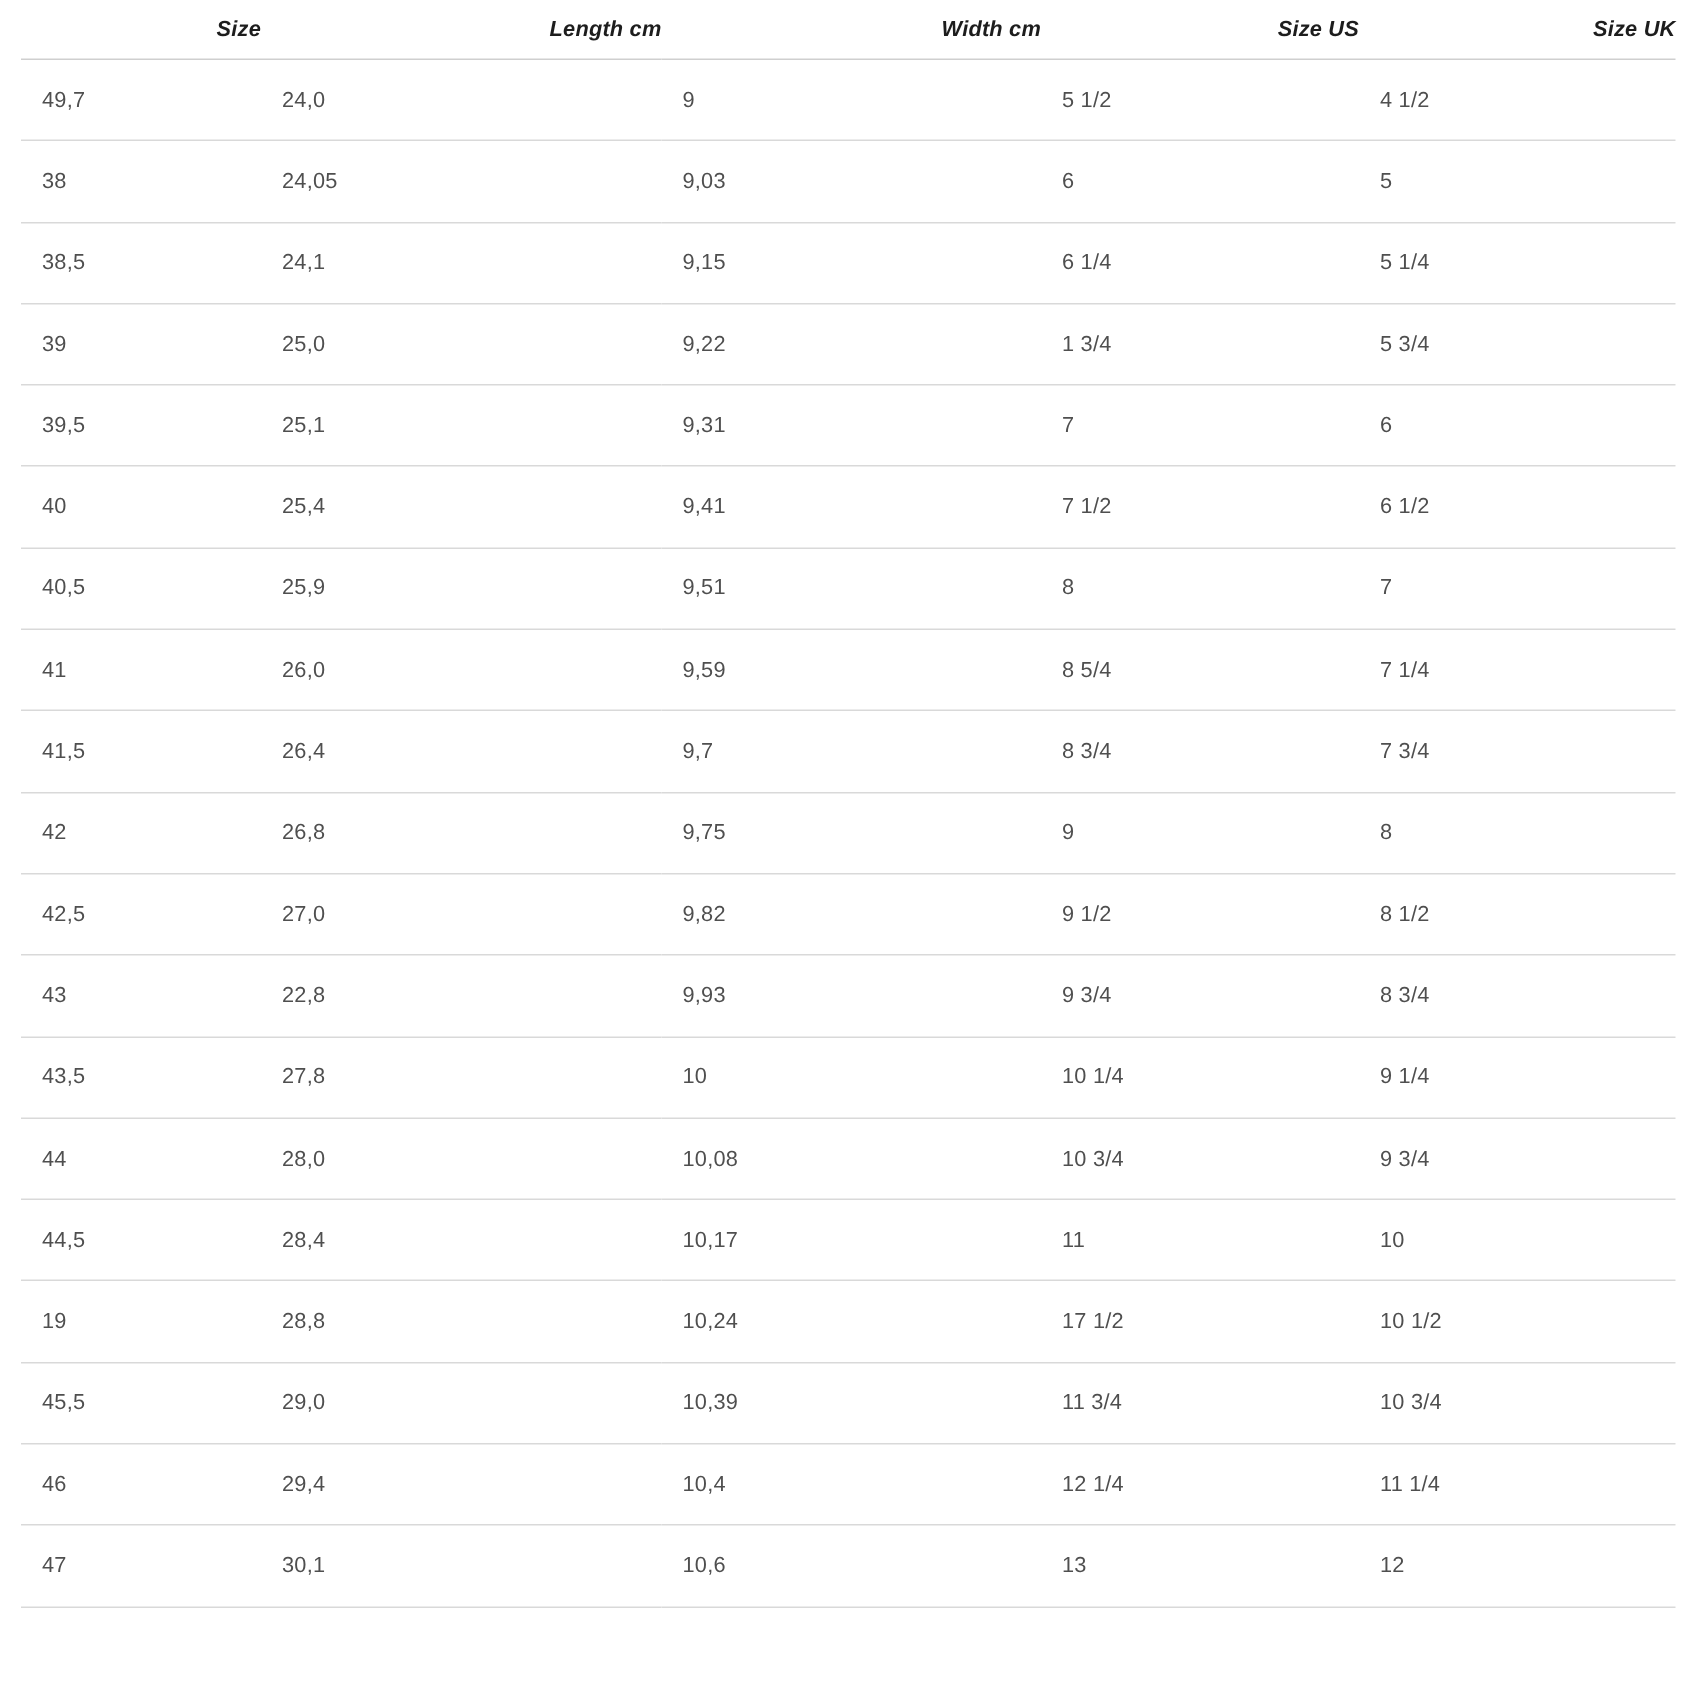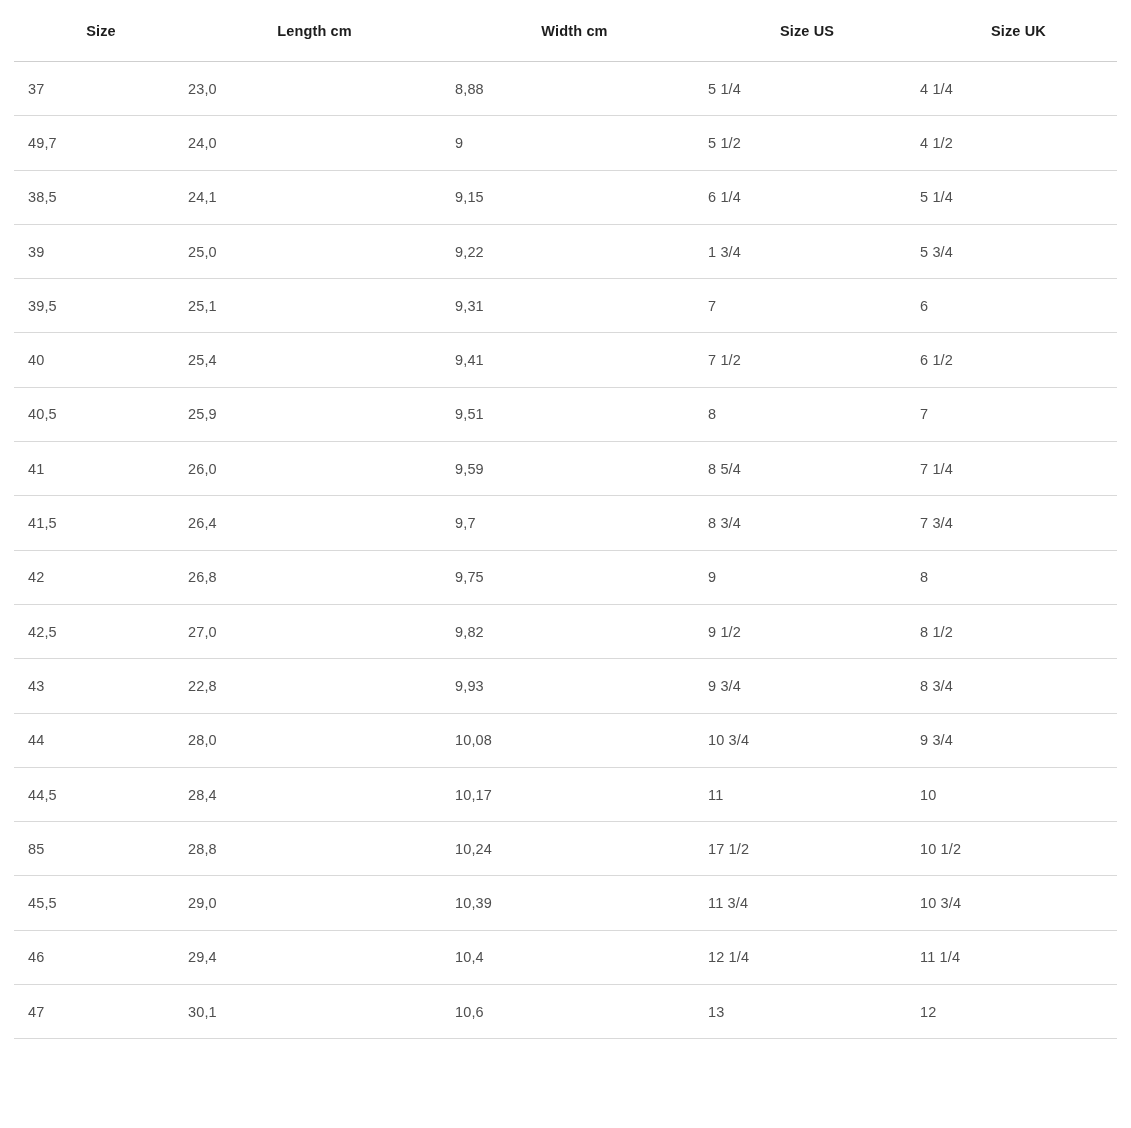--- a/index.html
+++ b/index.html
@@ -27,31 +27,32 @@
     table-layout: fixed;
     background: #ffffff;
   }
   table.size-table col.c0 { width: 160px; }
   table.size-table col.c1 { width: 267px; }
   table.size-table col.c2 { width: 253px; }
   table.size-table col.c3 { width: 212px; }
   table.size-table col.c4 { width: 211px; }
 
   thead th {
-    text-align: center;
+    text-align: right;
     font-weight: 700;
     font-size: 14.5px;
     color: #1d1d1d;
     letter-spacing: 0.01em;
     padding: 0 0 0 14px;
-    height: 61px;
+    height: 39px;
     vertical-align: middle;
     border-bottom: 1px solid #cfcfcf;
     background: #ffffff;
     white-space: nowrap;
+    font-style: italic;
   }
   tbody td {
     text-align: left;
     font-weight: 400;
     font-size: 14.5px;
     color: #4f4f4f;
     letter-spacing: 0.01em;
     padding: 0 0 0 14px;
     height: 53.3px;
     vertical-align: middle;
@@ -76,34 +77,34 @@
       <tr>
         <th>Size</th>
         <th>Length cm</th>
         <th>Width cm</th>
         <th>Size US</th>
         <th>Size UK</th>
       </tr>
     </thead>
     <tbody id="table-body">
         <tr>
-          <td>37</td>
-          <td>23,0</td>
-          <td>8,88</td>
-          <td>5 1/4</td>
-          <td>4 1/4</td>
-        </tr>
-        <tr>
           <td>49,7</td>
           <td>24,0</td>
           <td>9</td>
           <td>5 1/2</td>
           <td>4 1/2</td>
         </tr>
         <tr>
+          <td>38</td>
+          <td>24,05</td>
+          <td>9,03</td>
+          <td>6</td>
+          <td>5</td>
+        </tr>
+        <tr>
           <td>38,5</td>
           <td>24,1</td>
           <td>9,15</td>
           <td>6 1/4</td>
           <td>5 1/4</td>
         </tr>
         <tr>
           <td>39</td>
           <td>25,0</td>
           <td>9,22</td>
@@ -160,35 +161,42 @@
           <td>8 1/2</td>
         </tr>
         <tr>
           <td>43</td>
           <td>22,8</td>
           <td>9,93</td>
           <td>9 3/4</td>
           <td>8 3/4</td>
         </tr>
         <tr>
+          <td>43,5</td>
+          <td>27,8</td>
+          <td>10</td>
+          <td>10 1/4</td>
+          <td>9 1/4</td>
+        </tr>
+        <tr>
           <td>44</td>
           <td>28,0</td>
           <td>10,08</td>
           <td>10 3/4</td>
           <td>9 3/4</td>
         </tr>
         <tr>
           <td>44,5</td>
           <td>28,4</td>
           <td>10,17</td>
           <td>11</td>
           <td>10</td>
         </tr>
         <tr>
-          <td>85</td>
+          <td>19</td>
           <td>28,8</td>
           <td>10,24</td>
           <td>17 1/2</td>
           <td>10 1/2</td>
         </tr>
         <tr>
           <td>45,5</td>
           <td>29,0</td>
           <td>10,39</td>
           <td>11 3/4</td>

